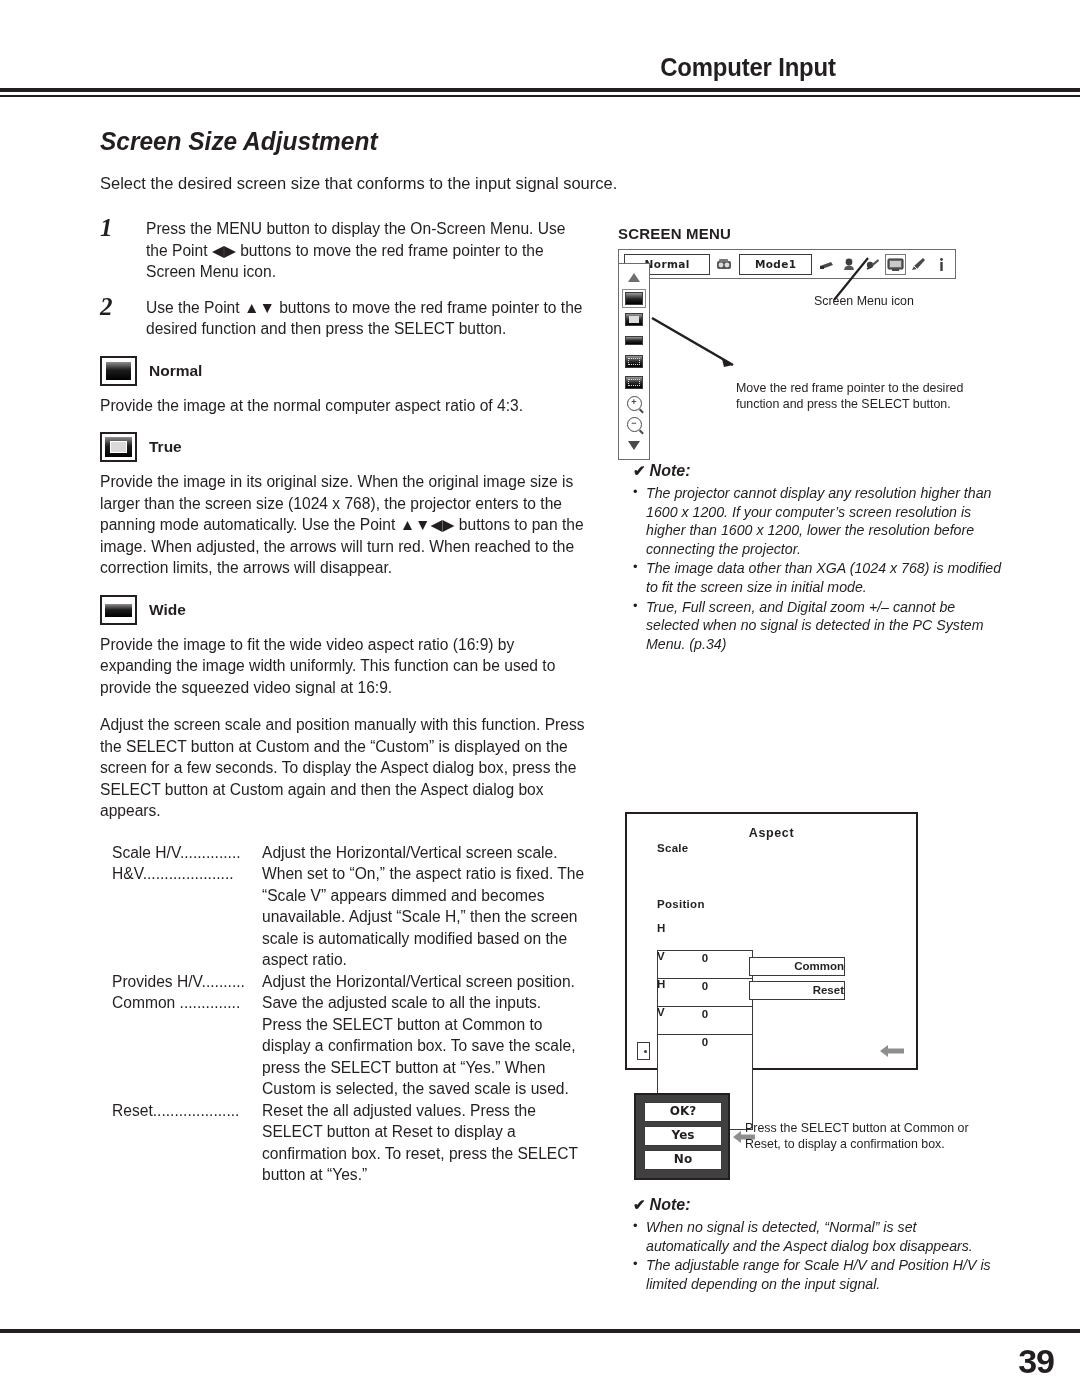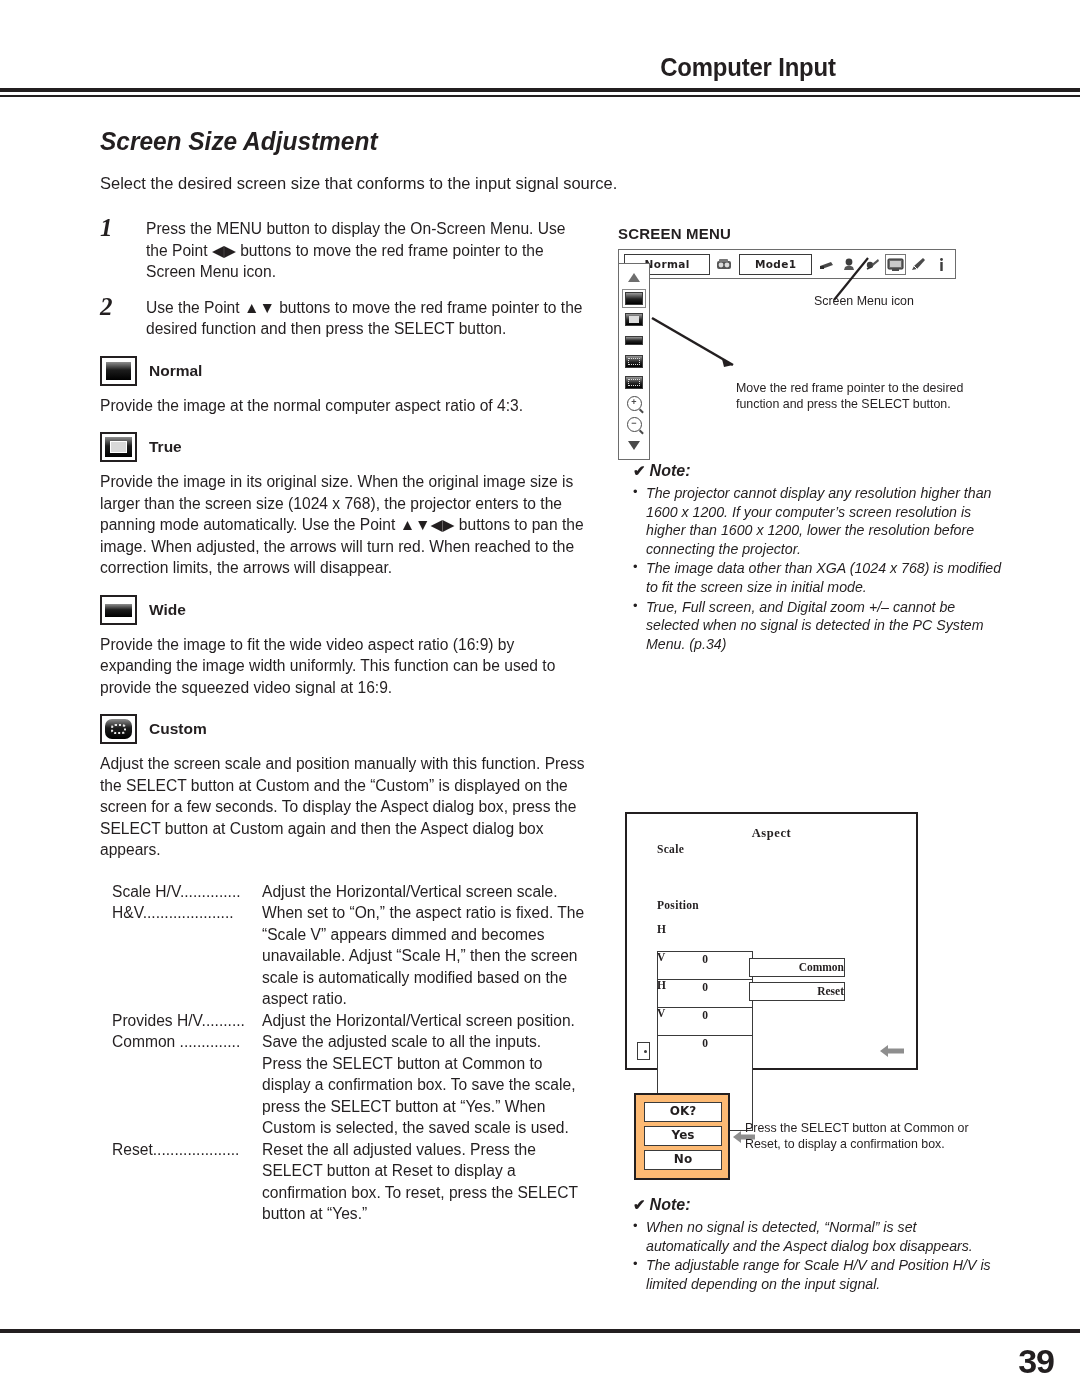--- a/index.html
+++ b/index.html
@@ -360,21 +360,21 @@
   
   .aspect-dialog {
     position: absolute;
     left: 625px;
     top: 812px;
     width: 293px;
     height: 258px;
     border: 2px solid #231f20;
     background: #fff;
     box-sizing: border-box;
-    font-family: Liberation Serif, serif;
+    font-family: Liberation Sans, sans-serif;
   }
   .aspect-title {
     text-align: center;
     font-size: 12.5px;
     font-weight: bold;
     margin-top: 12px;
     letter-spacing: 0.6px;
   }
   .aspect-row {
     display: flex;
@@ -467,21 +467,21 @@
   }
 
   
   .ok-dialog {
     position: absolute;
     left: 634px;
     top: 1093px;
     width: 96px;
     height: 87px;
     border: 2px solid #231f20;
-    background: #fdba74;
+    background: #404040;
     box-sizing: border-box;
     padding: 7px 8px;
     font-family: "DejaVu Sans", sans-serif;
   }
   .ok-btn {
     width: 78px;
     height: 20px;
     border: 1.5px solid #3a3a3a;
     box-sizing: border-box;
     text-align: center;
@@ -574,26 +574,20 @@
       <div class="chip chip-wide">
           <div class="inner"></div>
         </div>
       <div class="feature-label">Wide</div>
     </div>
     <div class="feature-body">Provide the image to fit the wide video aspect ratio (16:9) by expanding the image width uniformly. This function can be used to provide the squeezed video signal at 16:9.</div>
   </div>
 
 
   <div class="feature">
-    <div class="feature-head">
-      <div class="chip chip-custom">
-          <div class="inner"></div>
-        </div>
-      <div class="feature-label">Custom</div>
-    </div>
     <div class="feature-body">Adjust the screen scale and position manually with this function. Press the SELECT button at Custom and the “Custom” is displayed on the screen for a few seconds. To display the Aspect dialog box, press the SELECT button at Custom again and then the Aspect dialog box appears.</div>
   </div>
 
   <div class="deflist">
     <div class="defrow">
       <div class="defterm">Scale H/V..............</div>
       <div class="defdesc">Adjust the Horizontal/Vertical screen scale.</div>
     </div>
     <div class="defrow">
       <div class="defterm">H&amp;V.....................</div>

